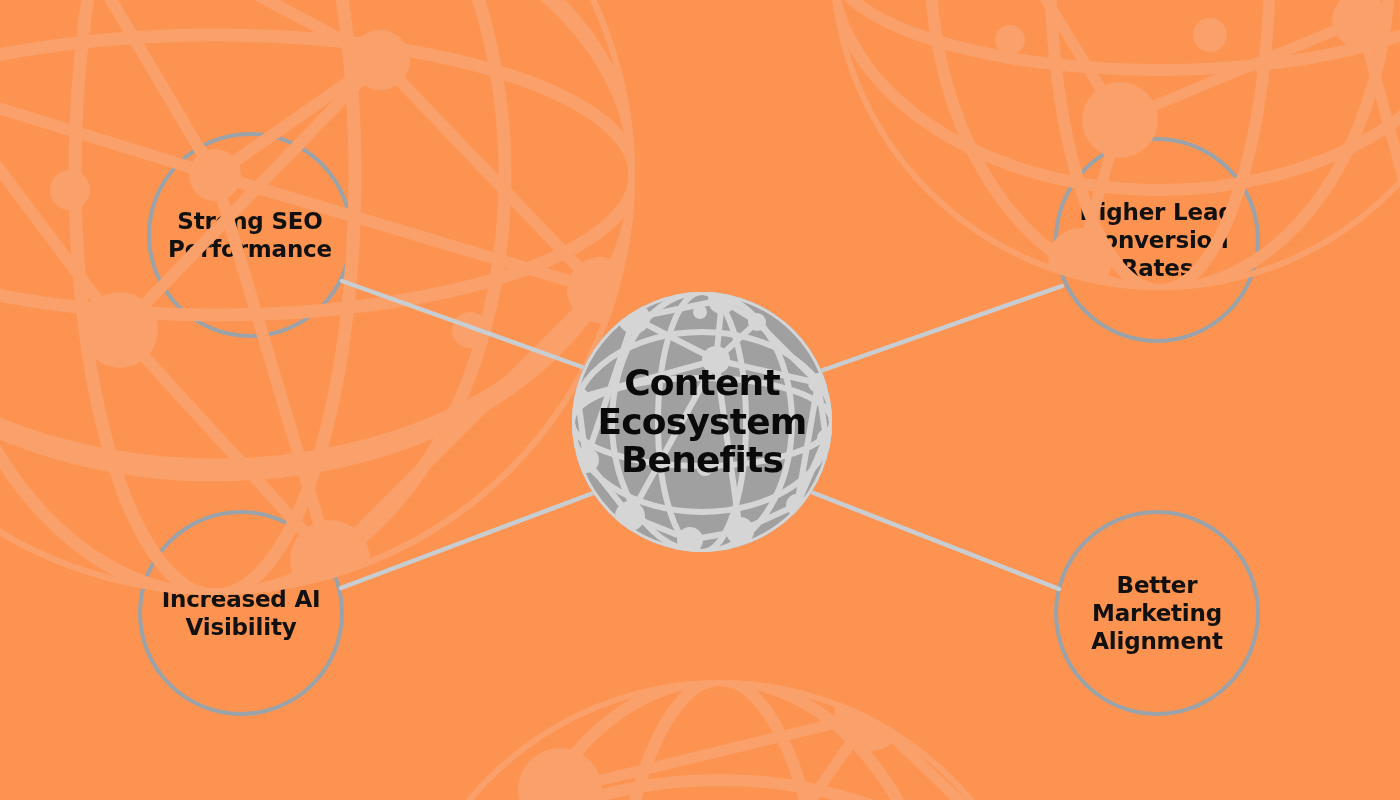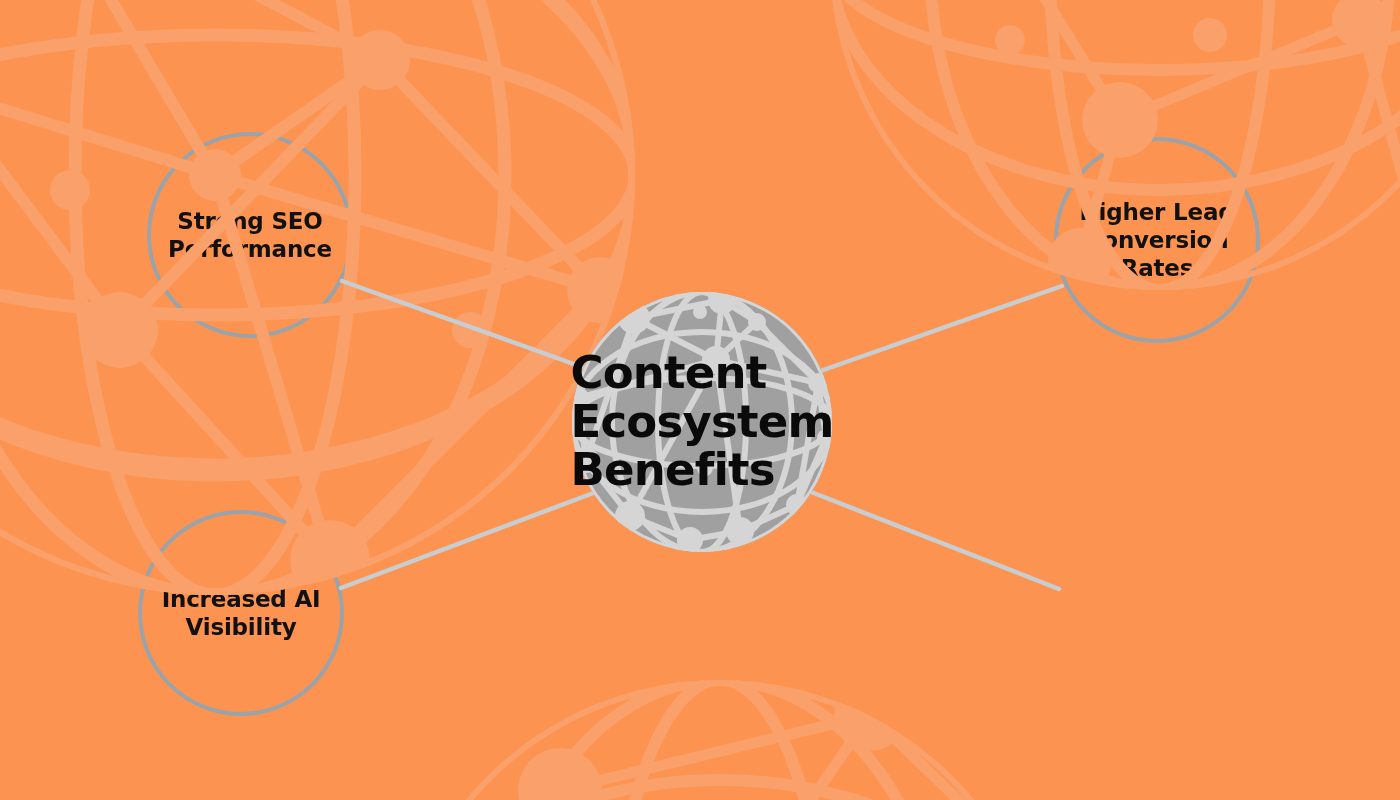--- a/index.html
+++ b/index.html
@@ -50,23 +50,24 @@
     display: flex;
     align-items: center;
     justify-content: center;
     border-radius: 50%;
   }
   .center-label {
     position: relative;
     z-index: 5;
     color: #0a0a0a;
     font-weight: 700;
-    font-size: 45px;
+    font-size: 36px;
     line-height: 1.08;
     letter-spacing: -0.8px;
+    text-align: center;
     white-space: pre-line;
   }
 </style>
 </head>
 <body>
 
 <div id="stage">
 
   <svg id="bg-layer" viewBox="0 0 1400 800">
     <defs>
@@ -252,14 +253,19 @@
     <div class="sat-label">Higher Lead
 Conversion
 Rates</div>
   </div>
 
   <div class="sat" style="left:138px; top:510px; width:206px; height:206px;align-items:center;">
     <div class="sat-label">Increased AI
 Visibility</div>
   </div>
 
+  <div class="sat" style="left:1054px; top:510px; width:206px; height:206px;">
+    <div class="sat-label">Better
+Marketing
+Alignment</div>
+  </div>
 
 </div>
 
 </body></html>

